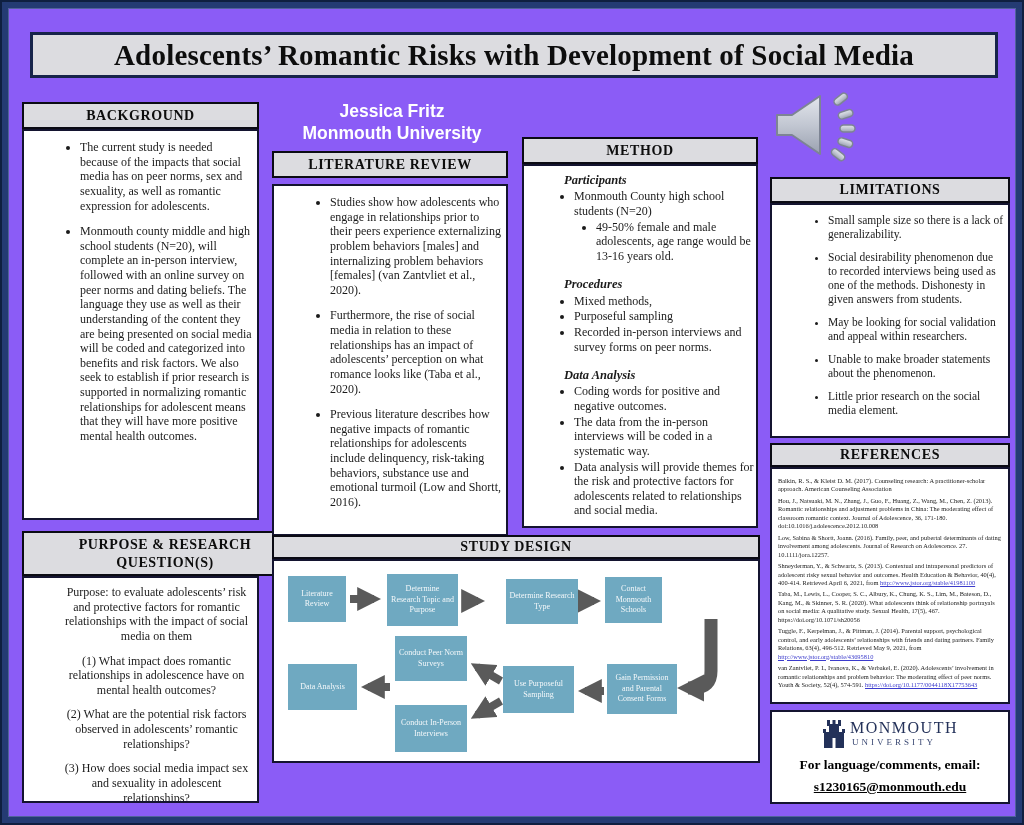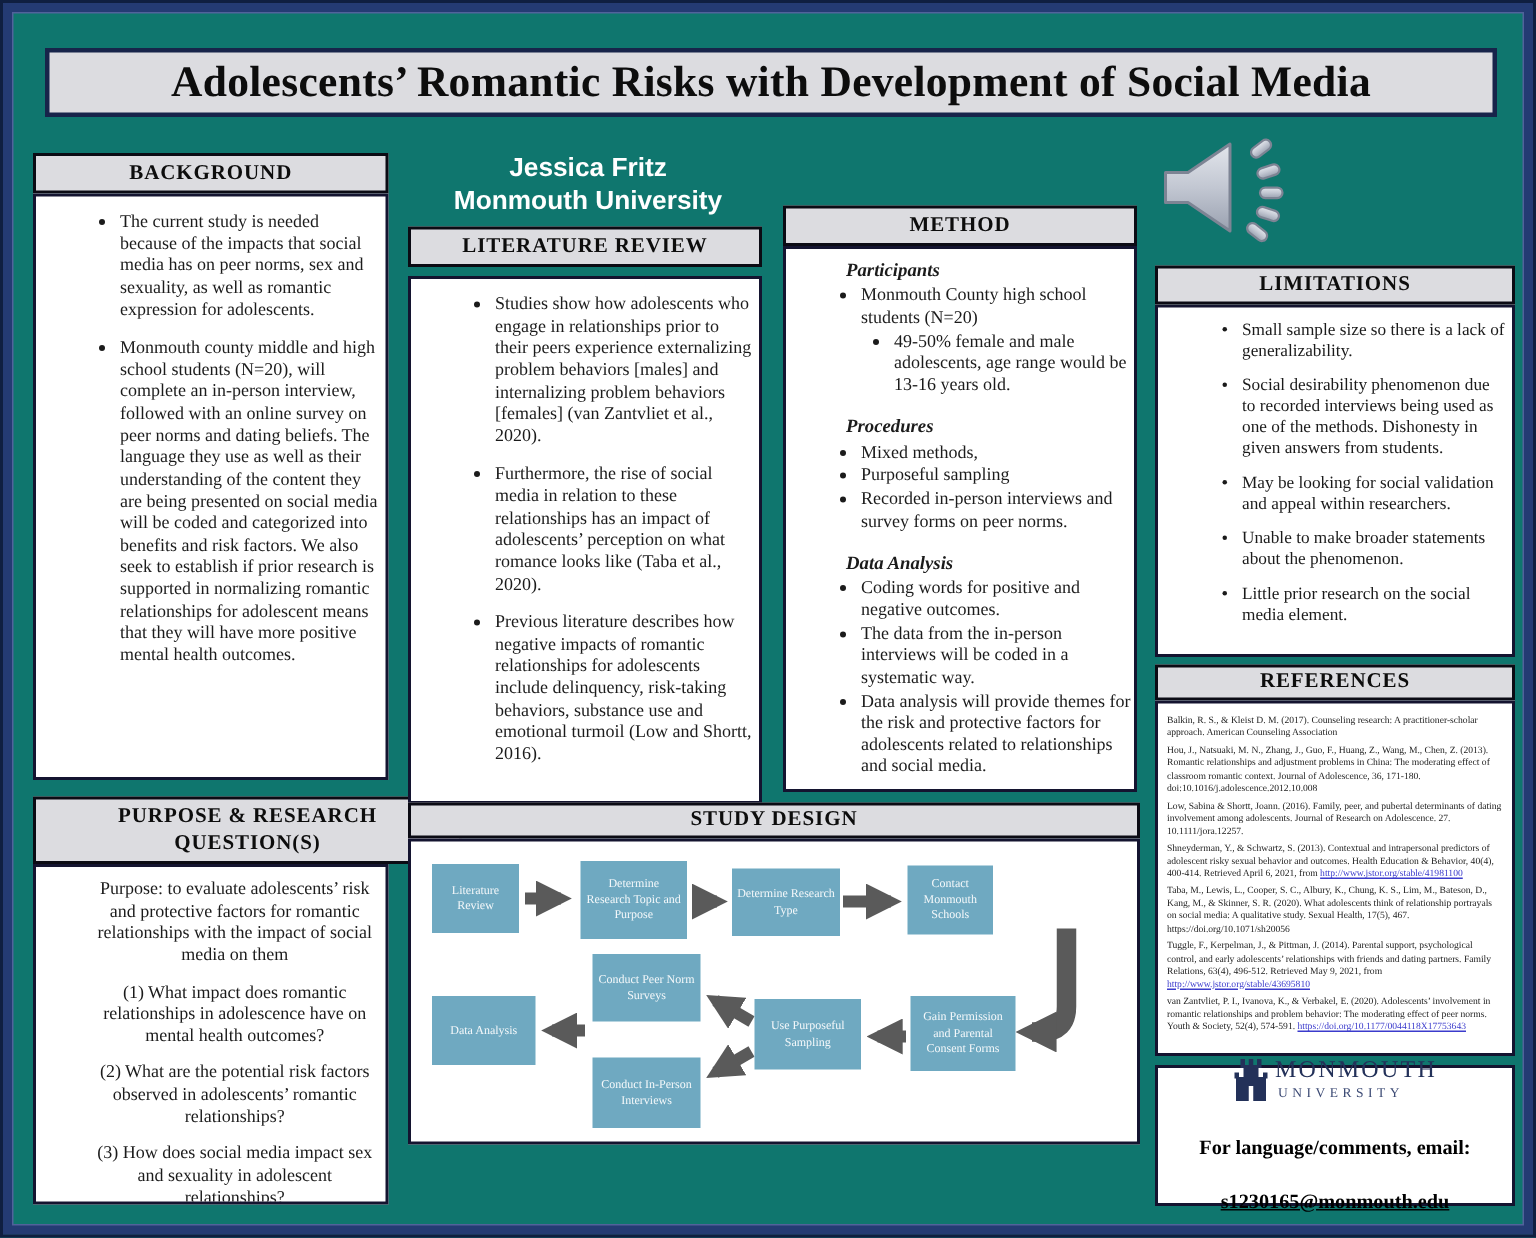--- a/index.html
+++ b/index.html
@@ -1,18 +1,18 @@
 <!DOCTYPE html>
 <html><head>
 <meta charset="utf-8">
 <style>
   html,body{margin:0;padding:0;background:#16294d;}
   .poster{
     position:relative;width:1024px;height:825px;overflow:hidden;
-    background:#0f766e;
+    background:#8b5cf6;
     font-family:"Liberation Serif","DejaVu Serif",serif;
     box-sizing:border-box;border:2px solid #0f1f40;
     box-shadow:inset 0 0 0 6px #243B73, inset 0 0 0 7px #51629b;
   }
   .abs{position:absolute;box-sizing:border-box;}
   .title-bar{
     left:28px;top:30px;width:968px;height:46px;
     background:#DCDCE0;border:3px solid #17244a;
     display:flex;align-items:center;justify-content:center;
   }
@@ -42,21 +42,21 @@
   .flow-node{
     position:absolute;background:#6FA9C1;color:#f4f8fa;
     display:flex;align-items:center;justify-content:center;text-align:center;
     font-size:8px;line-height:1.3;padding:2px 3px;box-sizing:border-box;
   }
   .refs{padding:8px 6px 4px 6px;font-size:6.4px;line-height:1.32;color:#222;}
   .ref{margin-bottom:3px;}
   .ref-link{color:#3B3BCC;text-decoration:underline;cursor:pointer;}
   .contact-box{
     background:#ffffff;border:2px solid #141430;
-    display:flex;flex-direction:column;align-items:center;justify-content:center;gap:20px;
+    display:flex;flex-direction:column;align-items:center;justify-content:center;gap:6px;
   }
   .logo-row{display:flex;align-items:flex-start;gap:4px;margin-bottom:3px;}
   .logo-text{display:flex;flex-direction:column;align-items:flex-start;line-height:1;}
   .logo-main{font-size:16px;letter-spacing:1.5px;color:#233159;font-weight:normal;}
   .logo-sub{font-size:9px;letter-spacing:3px;color:#3c4a74;margin-top:2px;margin-left:2px;}
   .contact-line{font-weight:bold;font-size:13.5px;color:#000;}
   .contact-email{font-weight:bold;font-size:13.5px;color:#000;text-decoration:underline;cursor:pointer;}
   .q{margin-top:10px;}
 </style>
 </head>
@@ -138,21 +138,21 @@
       <line x1="288" y1="40" x2="320" y2="40" stroke="#5A5A5A" stroke-width="8" marker-end="url(#ah)"></line>
       <path d="M437,58 L437,110 Q437,127 420,127 L414,127" fill="none" stroke="#5A5A5A" stroke-width="13" marker-end="url(#ah2)"></path>
       <line x1="330" y1="130" x2="311" y2="130" stroke="#5A5A5A" stroke-width="8" marker-end="url(#ah)"></line>
       <line x1="227" y1="120" x2="203" y2="106" stroke="#5A5A5A" stroke-width="8" marker-end="url(#ah)"></line>
       <line x1="227" y1="140" x2="203" y2="154" stroke="#5A5A5A" stroke-width="8" marker-end="url(#ah)"></line>
       <line x1="116" y1="126" x2="94" y2="126" stroke="#5A5A5A" stroke-width="8" marker-end="url(#ah)"></line>
     </svg>
 
     <div class="flow-node" style="left:14px;top:15px;width:58px;height:46px;">Literature Review</div>
     <div class="flow-node" style="left:113px;top:13px;width:71px;height:52px;">Determine Research Topic and Purpose</div>
-    <div class="flow-node" style="left:214px;top:18px;width:72px;height:45px;">Determine Research Type</div>
+    <div class="flow-node" style="left:232px;top:18px;width:72px;height:45px;">Determine Research Type</div>
     <div class="flow-node" style="left:331px;top:16px;width:57px;height:46px;">Contact Monmouth Schools</div>
     <div class="flow-node" style="left:121px;top:75px;width:72px;height:45px;">Conduct Peer Norm Surveys</div>
     <div class="flow-node" style="left:14px;top:103px;width:69px;height:46px;">Data Analysis</div>
     <div class="flow-node" style="left:229px;top:105px;width:71px;height:47px;">Use Purposeful Sampling</div>
     <div class="flow-node" style="left:333px;top:103px;width:70px;height:50px;">Gain Permission and Parental Consent Forms</div>
     <div class="flow-node" style="left:121px;top:144px;width:72px;height:47px;">Conduct In-Person Interviews</div>
   </div>
 
   <div class="abs" style="left:772px;top:86px;width:96px;height:74px;">
     <svg width="96" height="74" viewBox="0 0 96 74">

